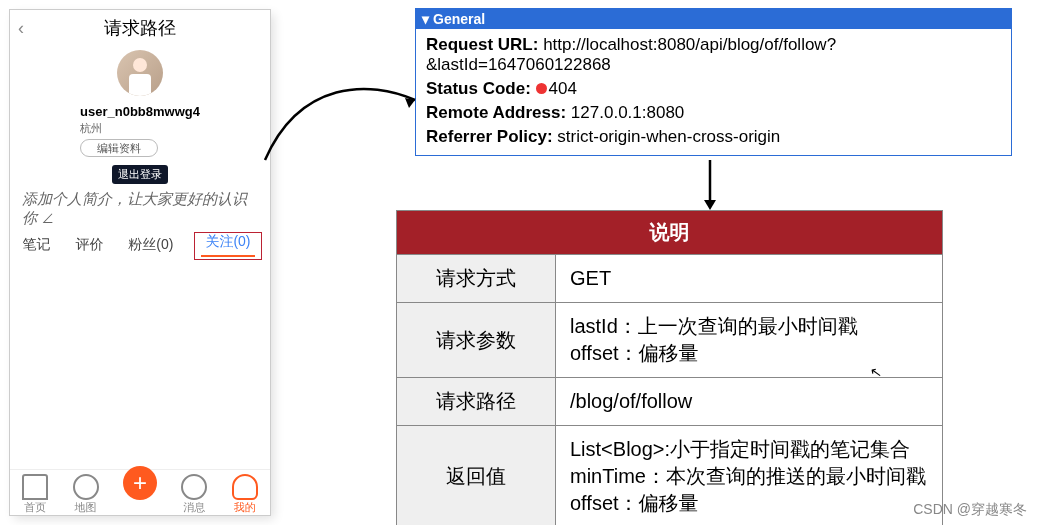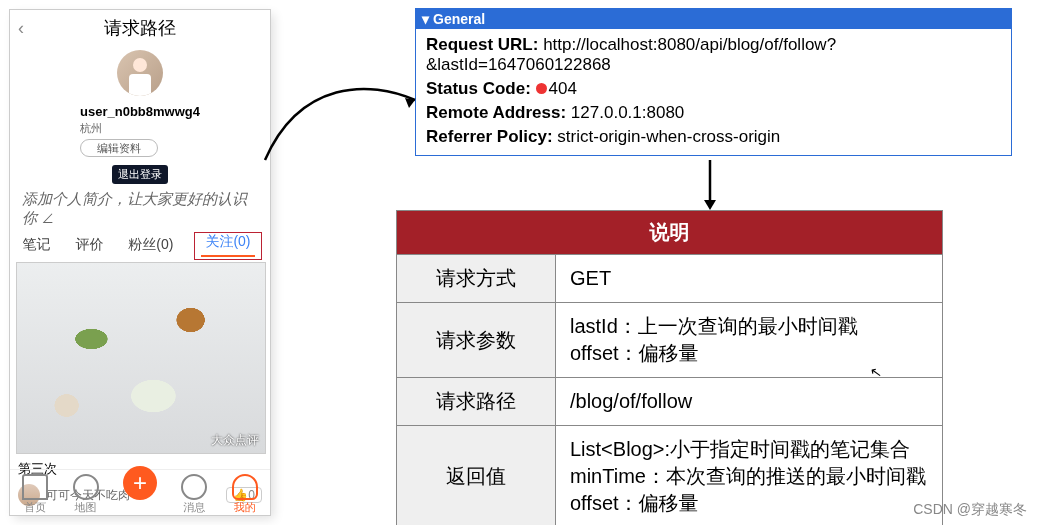--- a/index.html
+++ b/index.html
@@ -223,31 +223,20 @@
 
     <div class="tabs">
       <span class="tab">笔记</span>
       <span class="tab">评价</span>
       <span class="tab">粉丝(0)</span>
       <span class="tab-box">
         <span class="tab tab-active">关注(0)</span>
       </span>
     </div>
 
-    <div class="feed">
-      <div class="food-img">
-        <span class="wm">大众点评</span>
-      </div>
-      <div class="caption">第三次</div>
-      <div class="author-row">
-        <div class="avatar-sm"></div>
-        <span>可可今天不吃肉</span>
-        <span class="like">👍0</span>
-      </div>
-    </div>
 
     <div class="nav">
       <div class="nav-item">
         <div class="nav-ico" style="border-radius:3px 3px 0 0;"></div>
         <span>首页</span>
       </div>
       <div class="nav-item">
         <div class="nav-ico" style="border-radius:50%;"></div>
         <span>地图</span>
       </div>

